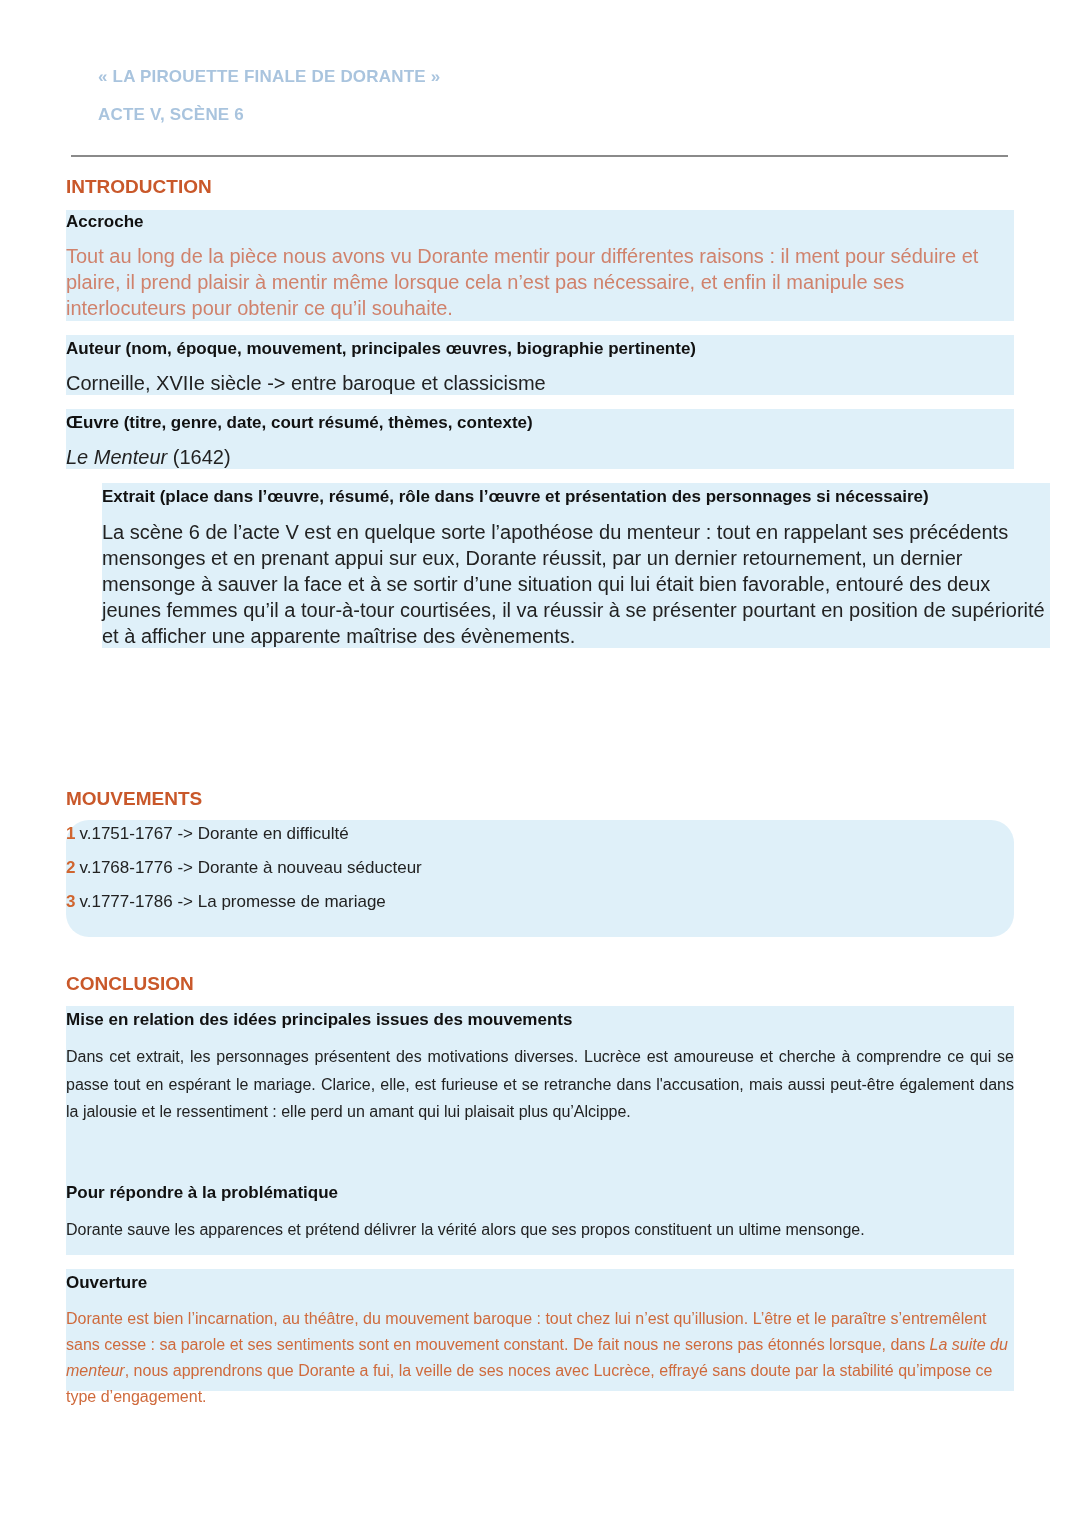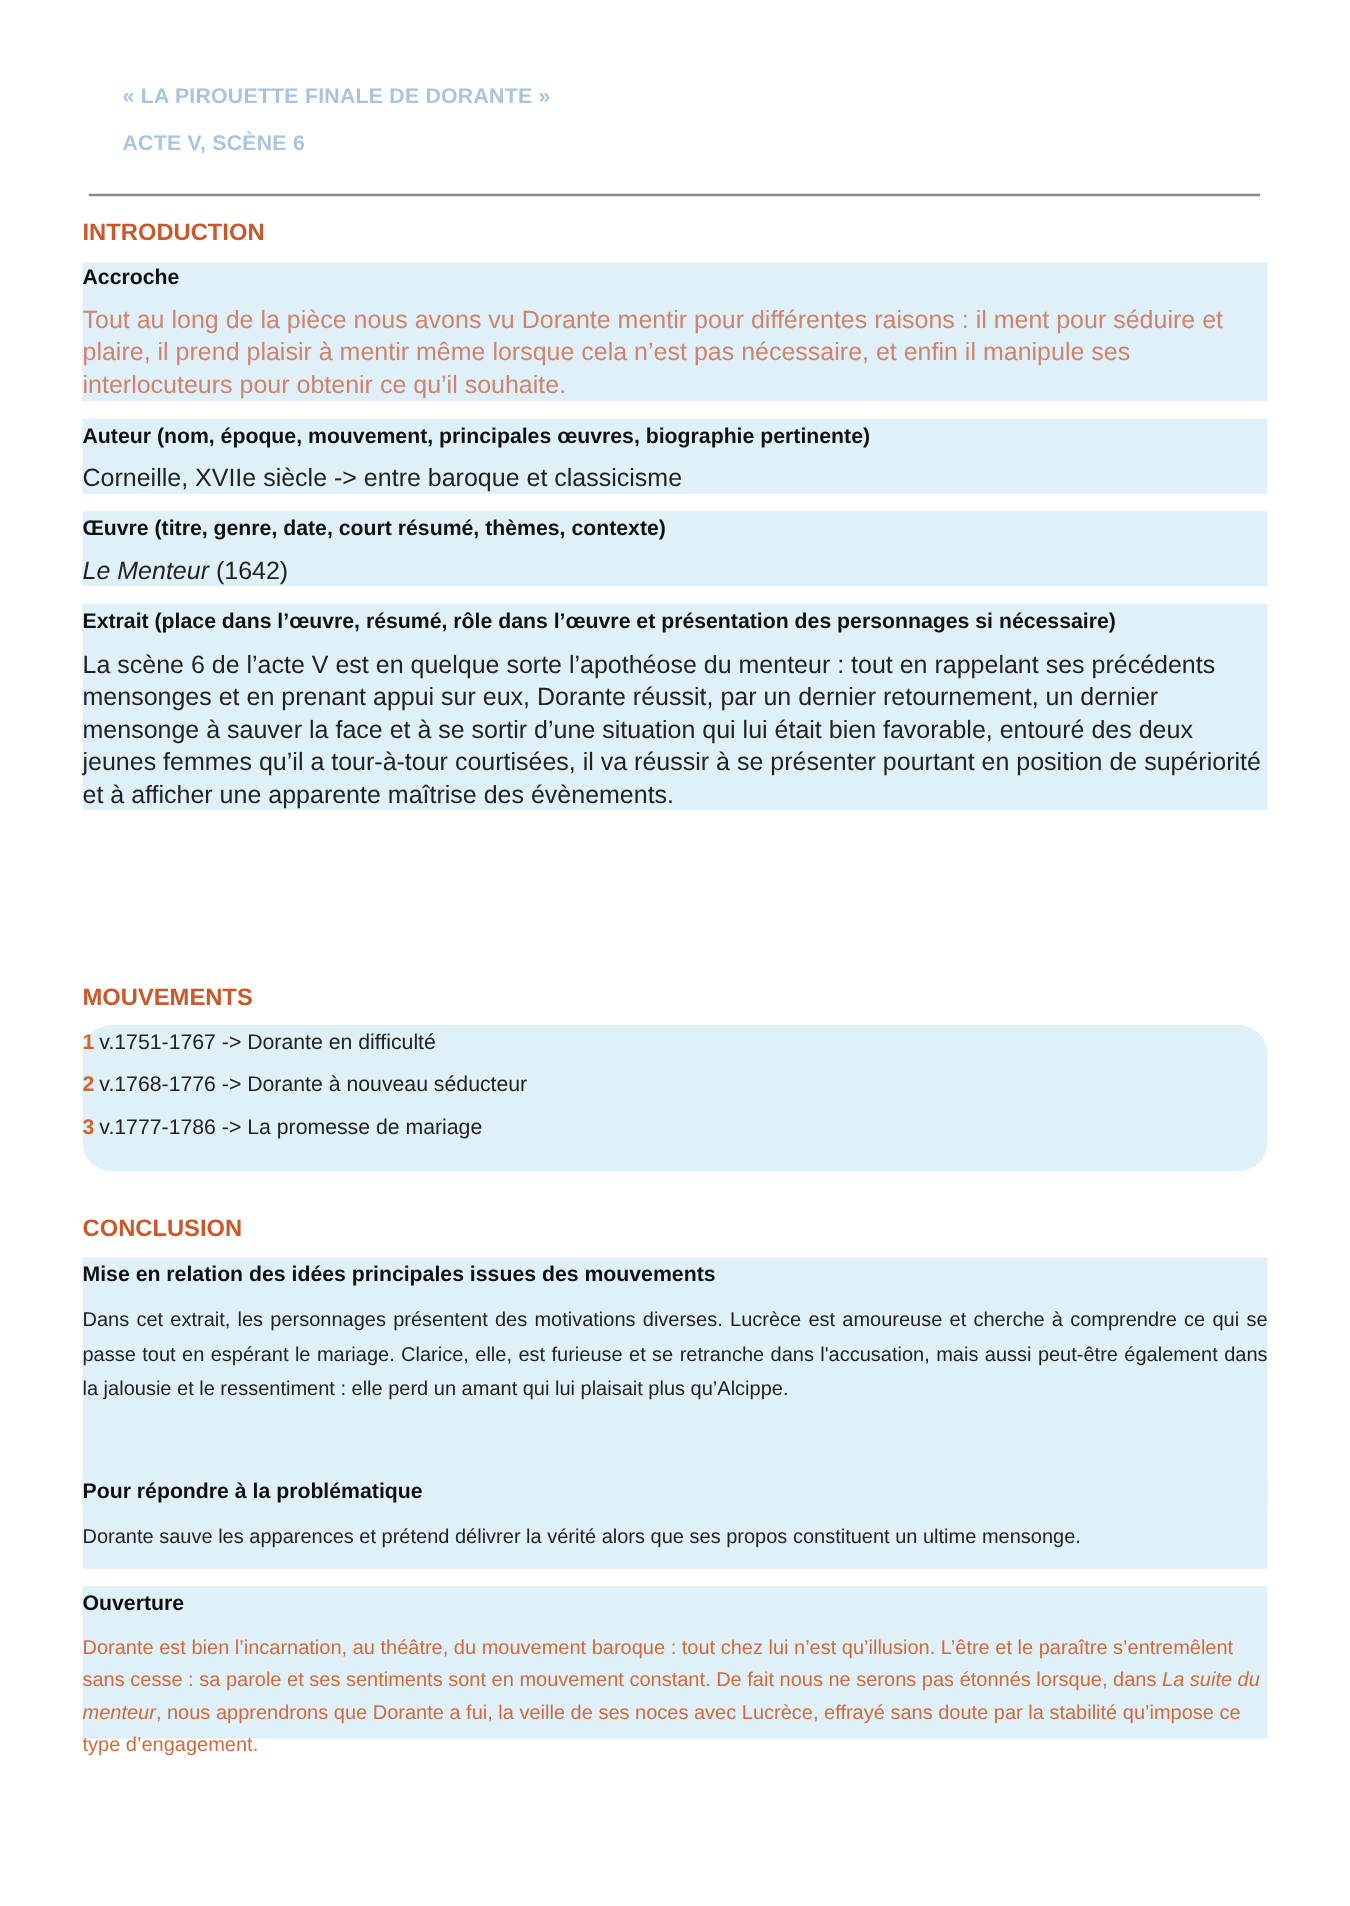--- a/index.html
+++ b/index.html
@@ -41,21 +41,21 @@
   <div class="box" style="top:335px; height:60px;">
     <div class="box-label" style="top:4px;">Auteur (nom, époque, mouvement, principales œuvres, biographie pertinente)</div>
     <div class="box-text dark" style="top:35px;">Corneille, XVIIe siècle -&gt; entre baroque et classicisme</div>
   </div>
 
   <div class="box" style="top:409px; height:60px;padding-left:44px;">
     <div class="box-label" style="top:4px;">Œuvre (titre, genre, date, court résumé, thèmes, contexte)</div>
     <div class="box-text dark" style="top:35px;"><em>Le Menteur</em><span> (1642)</span></div>
   </div>
 
-  <div class="box" style="top:483px; height:165px;">
+  <div class="box" style="top:483px; height:165px;margin-left:36px;">
     <div class="box-label" style="top:4px;">Extrait (place dans l’œuvre, résumé, rôle dans l’œuvre et présentation des personnages si nécessaire)</div>
     <div class="box-text dark" style="top:36px; right:0;">La scène 6 de l’acte V est en quelque sorte l’apothéose du menteur : tout en rappelant ses précédents mensonges et en prenant appui sur eux, Dorante réussit, par un dernier retournement, un dernier mensonge à sauver la face et à se sortir d’une situation qui lui était bien favorable, entouré des deux jeunes femmes qu’il a tour-à-tour courtisées, il va réussir à se présenter pourtant en position de supériorité et à afficher une apparente maîtrise des évènements.</div>
   </div>
 
 
   <div class="section-h" style="top:788px;">MOUVEMENTS</div>
 
   <div class="box" style="top:820px; height:117px;border-radius:23px;">
     <div class="mv" style="top:4px;"><span class="num">1</span><span>v.1751-1767 -&gt; Dorante en difficulté</span></div>
     <div class="mv" style="top:38px;"><span class="num">2</span><span>v.1768-1776 -&gt; Dorante à nouveau séducteur</span></div>

